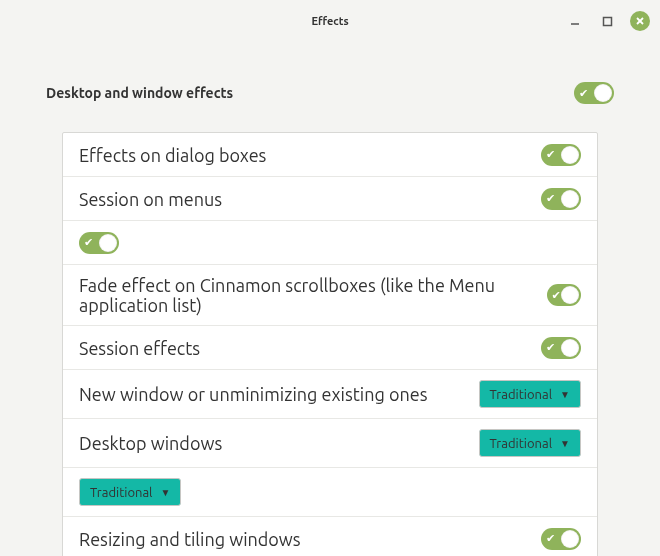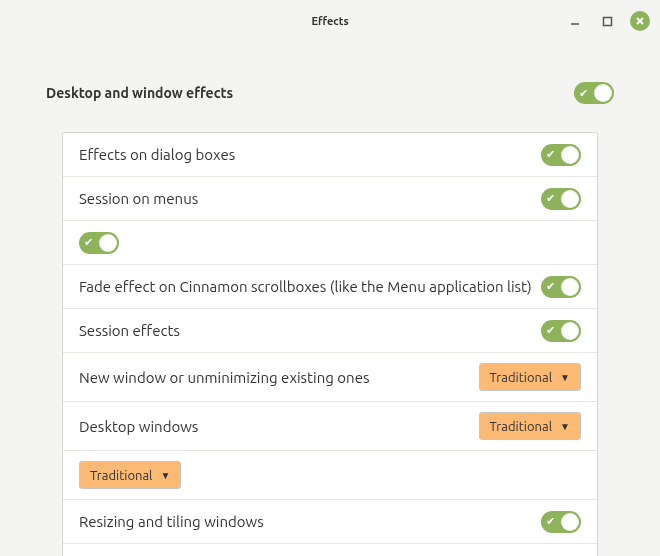--- a/index.html
+++ b/index.html
@@ -79,21 +79,21 @@
       align-items: center;
       justify-content: space-between;
       padding: 10px 16px;
       border-bottom: 1px solid #e8e8e5;
       min-height: 44px;
     }
     .row:last-of-type {
       border-bottom: none;
     }
     .row-label {
-      font-size: 15px;
+      font-size: 18px;
       color: #333;
     }
     .toggle {
       width: 40px;
       height: 22px;
       border-radius: 11px;
       position: relative;
       cursor: pointer;
       display: flex;
       align-items: center;
@@ -114,21 +114,21 @@
       border-radius: 50%;
       background: #fff;
       position: absolute;
       right: 2px;
       top: 2px;
       border: 1px solid rgba(0,0,0,0.05);
     }
     .dropdown {
       border: 1px solid #c6c6c3;
       border-radius: 3px;
-      background: #fdba74;
+      background: #14b8a6;
       padding: 6px 10px;
       display: flex;
       align-items: center;
       gap: 8px;
       cursor: pointer;
       font-size: 13px;
       color: #333;
     }
     .dropdown .arrow {
       font-size: 10px;

